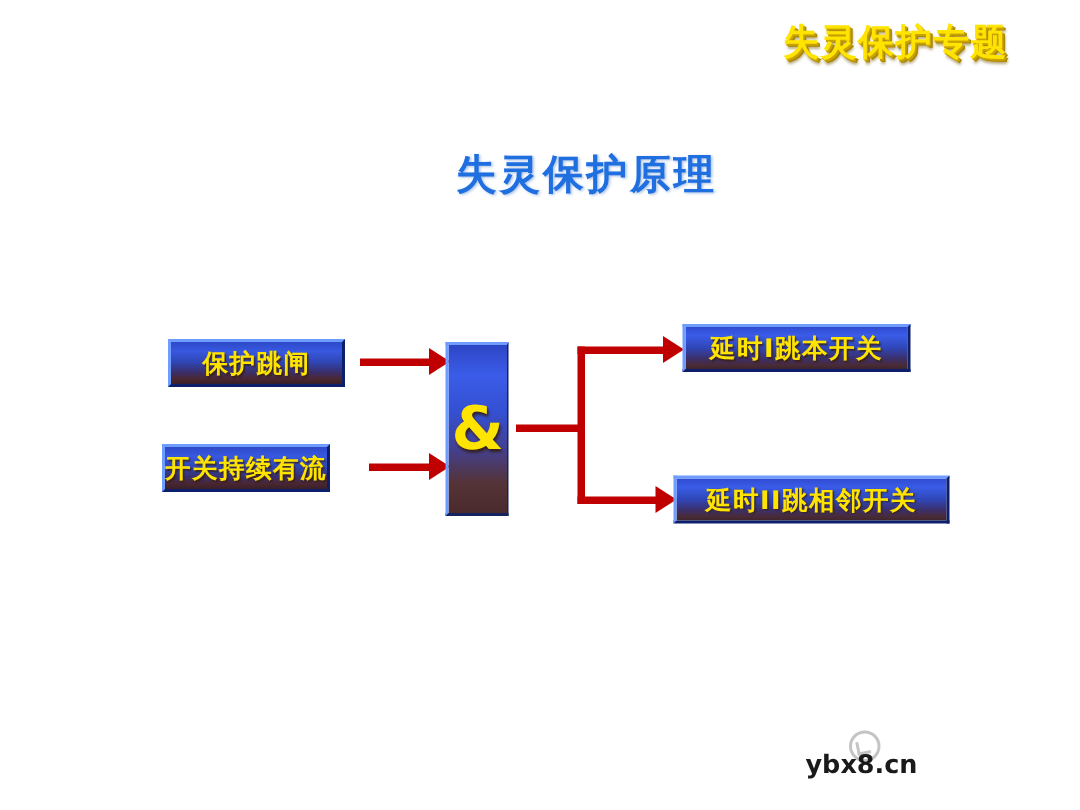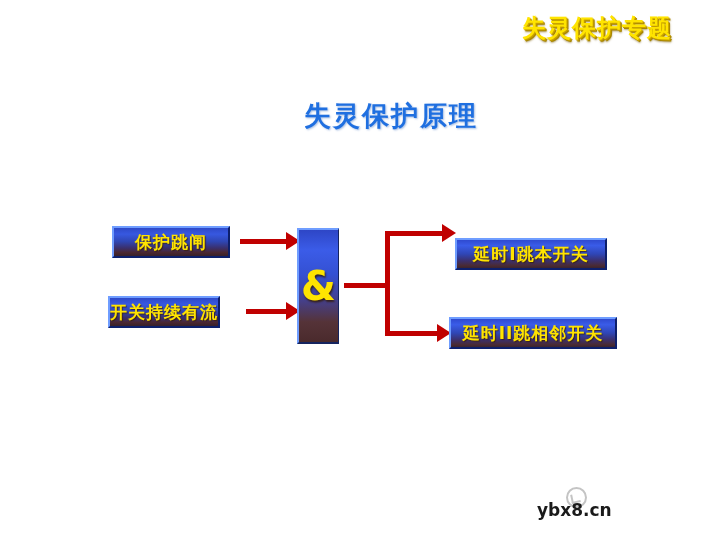--- a/index.html
+++ b/index.html
@@ -237,24 +237,24 @@
 
   <div class="conn h" style="left:344px; top:283px; width:46px;"></div>
   <div class="conn v" style="left:385px; top:231px; height:105px;"></div>
 
   <div class="conn h" style="left:385px; top:231px; width:63px;"></div>
   <div class="arrowhead" style="left:442px; top:224px;"></div>
 
   <div class="conn h" style="left:385px; top:331px; width:58px;"></div>
   <div class="arrowhead" style="left:437px; top:324px;"></div>
 
-  <div class="box output-box" style="left:455px; top:216px; width:152px; height:32px;margin-top:22px;">
+  <div class="box output-box" style="left:455px; top:216px; width:152px; height:32px;">
     <span>延时I跳本开关</span>
   </div>
 
-  <div class="box output-box" style="left:449px; top:317px; width:168px; height:32px;">
+  <div class="box output-box" style="left:449px; top:317px; width:184px; height:32px;">
     <span>延时II跳相邻开关</span>
   </div>
 
   <div class="wm-logo"></div>
   <div class="wm-dark">ybx8.cn</div>
 
 </div>
 
 </body></html>

